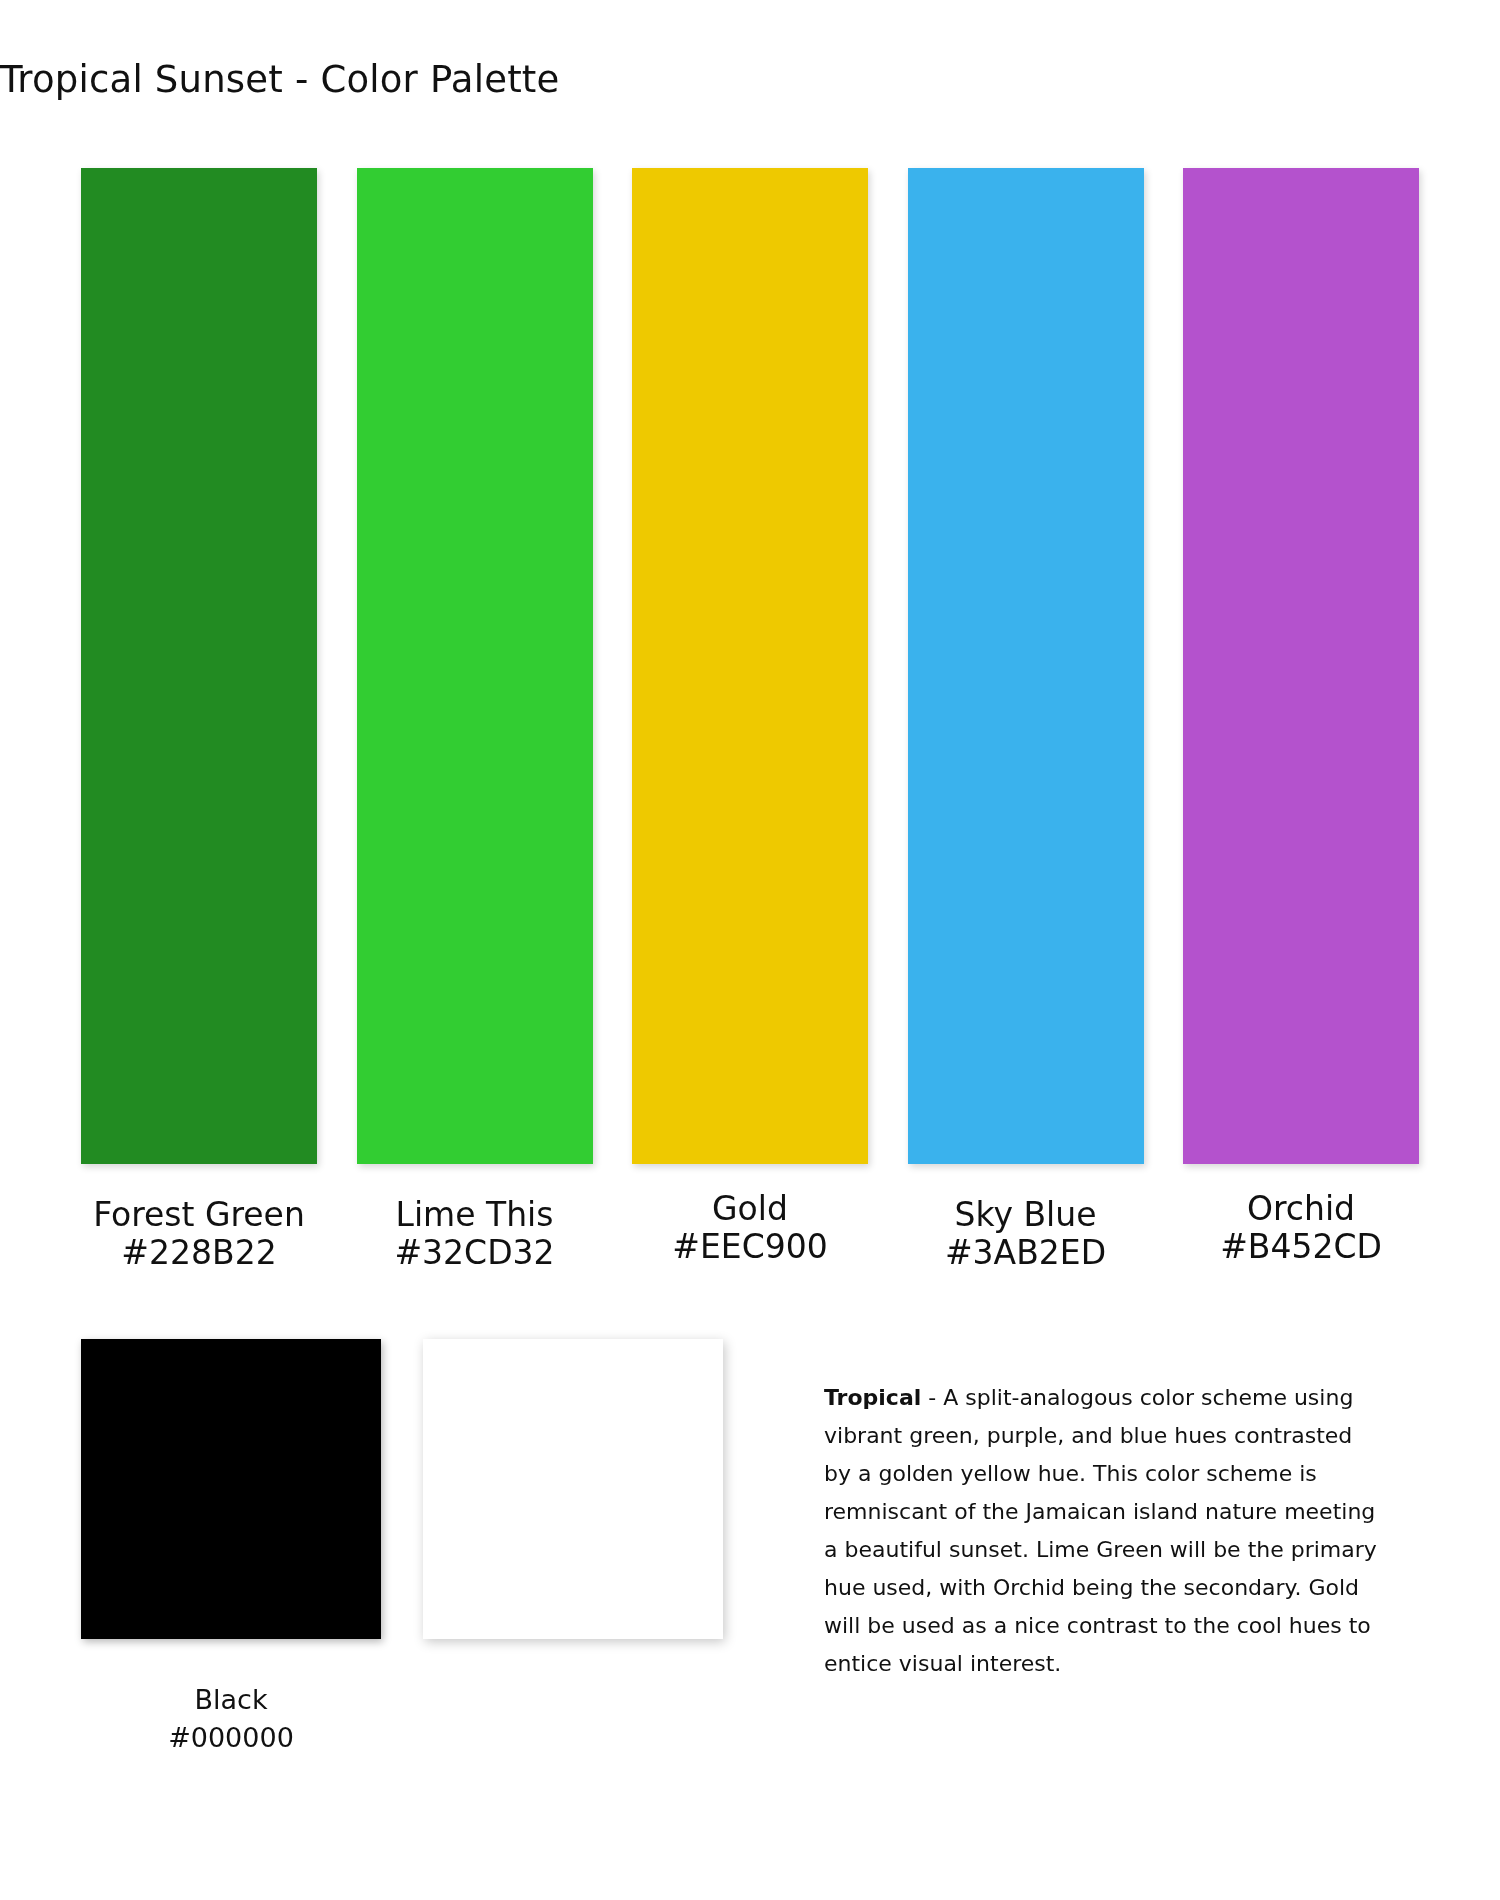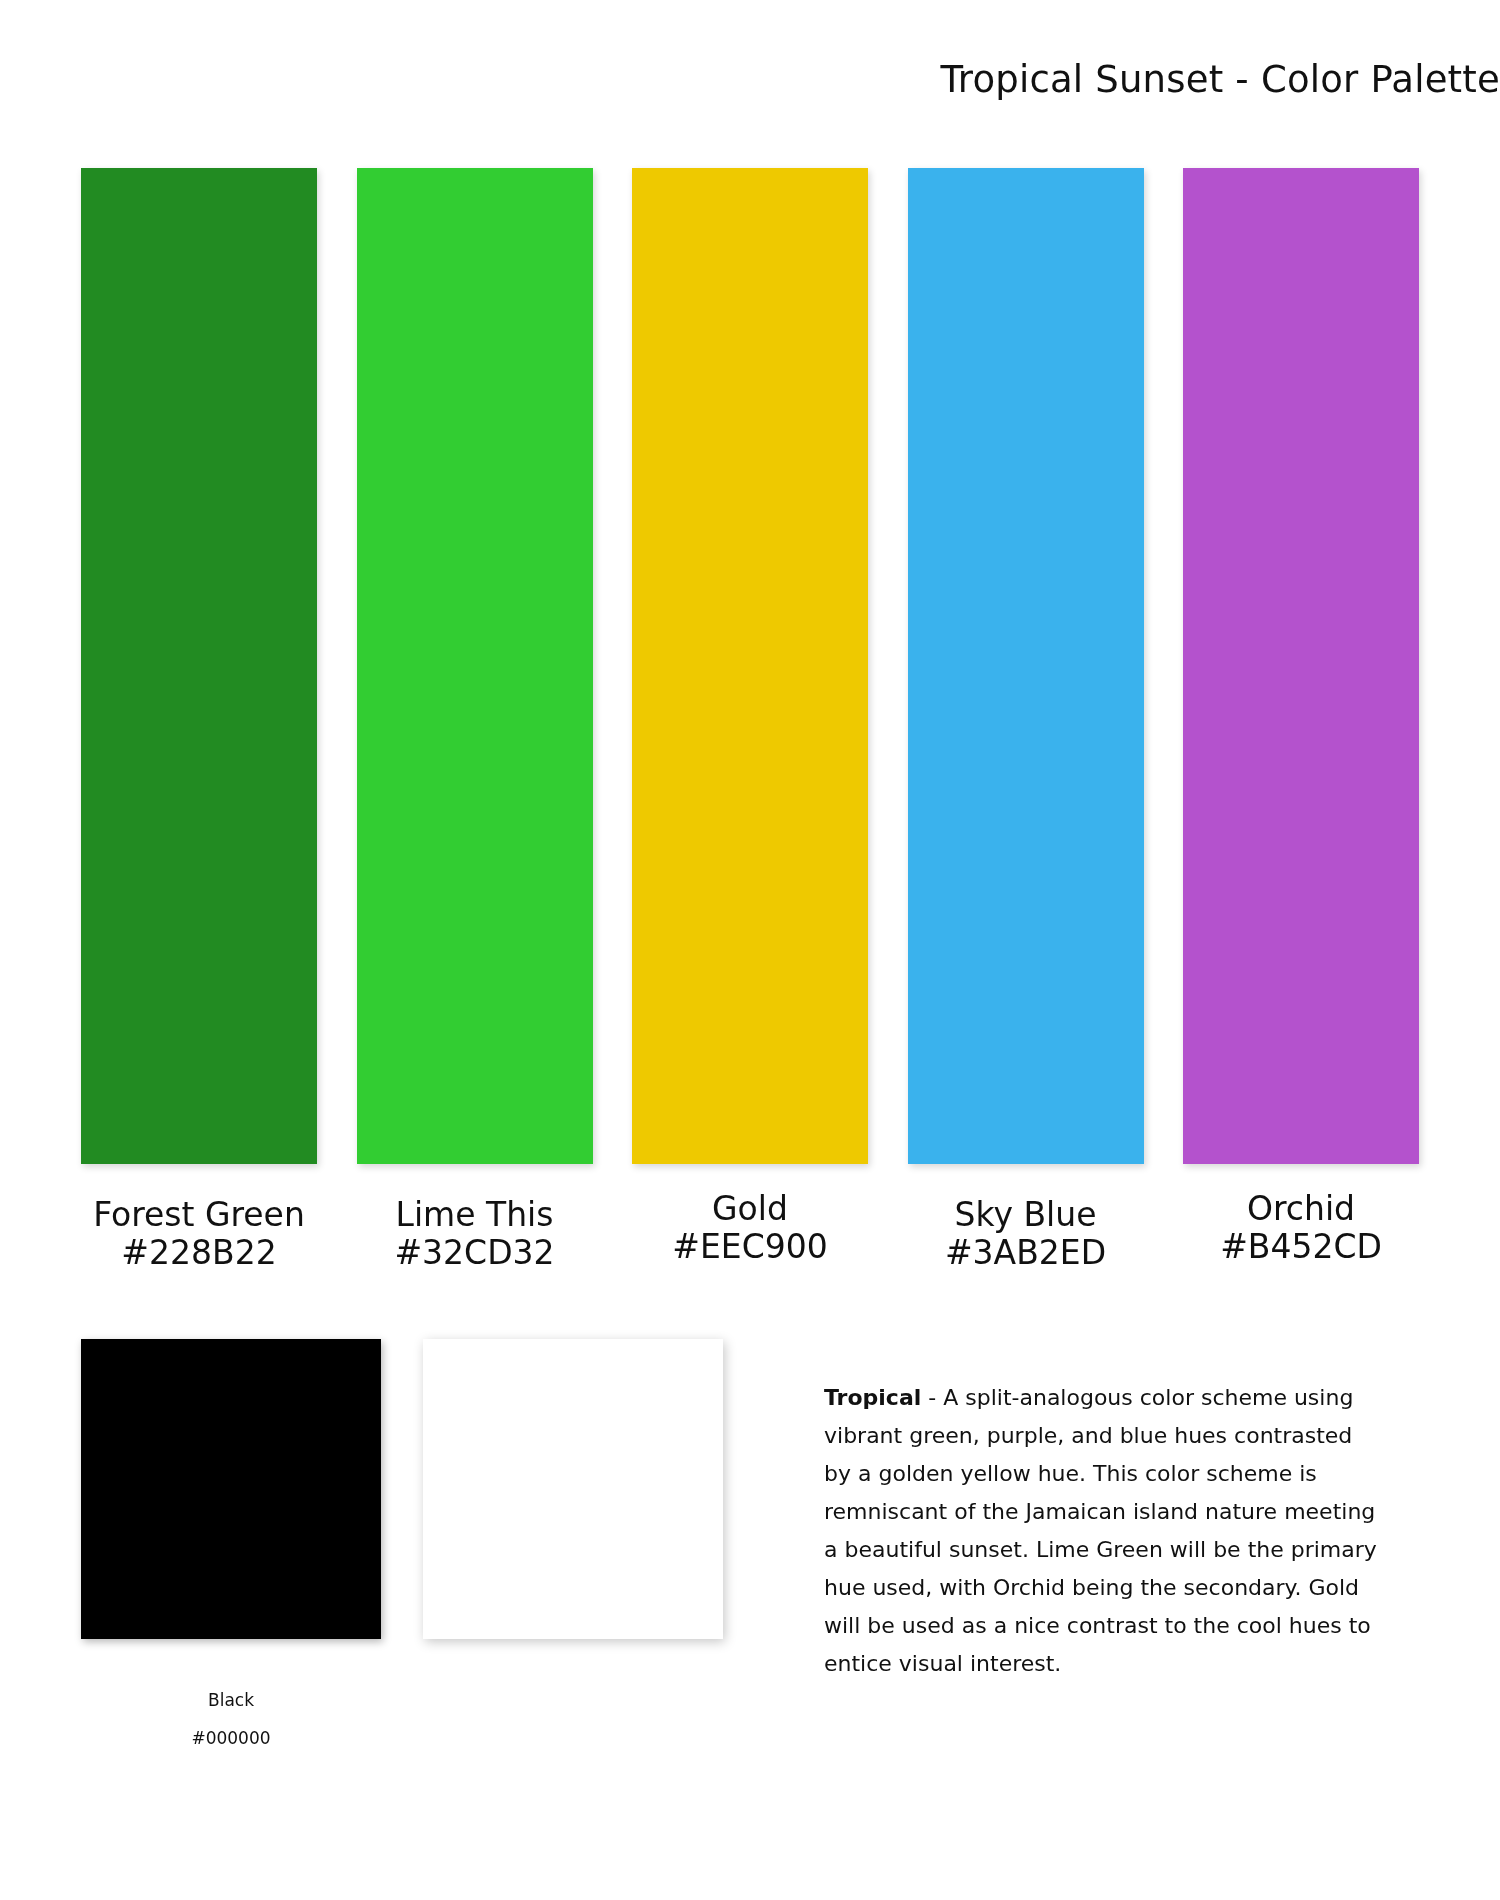--- a/index.html
+++ b/index.html
@@ -15,21 +15,21 @@
     color: #1a1a1a;
     overflow: hidden;
   }
 
   
   .page-title {
     position: absolute;
     top: 58px;
     left: 0;
     width: 1500px;
-    text-align: right;
+    text-align: left;
     font-size: 37px;
     font-weight: 400;
     letter-spacing: 0.2px;
     color: #111111;
   }
 
   
   .swatch-strip {
     position: absolute;
     top: 168px;
@@ -86,21 +86,21 @@
   }
   .neutral-chip.black {
     box-shadow: 2px 3px 8px rgba(0,0,0,0.28);
   }
   .neutral-chip.white {
     box-shadow: 2px 3px 11px rgba(0,0,0,0.22);
   }
   .neutral-caption {
     margin-top: 42px;
     text-align: center;
-    font-size: 17px;
+    font-size: 27px;
     line-height: 38px;
     color: #111111;
   }
 
   
   .description {
     position: absolute;
     top: 1379px;
     left: 824px;
     width: 560px;

